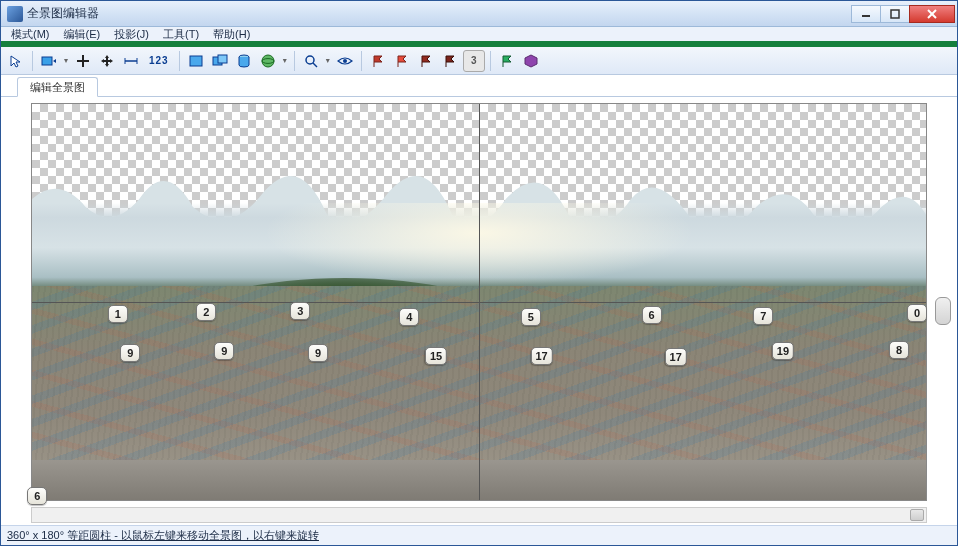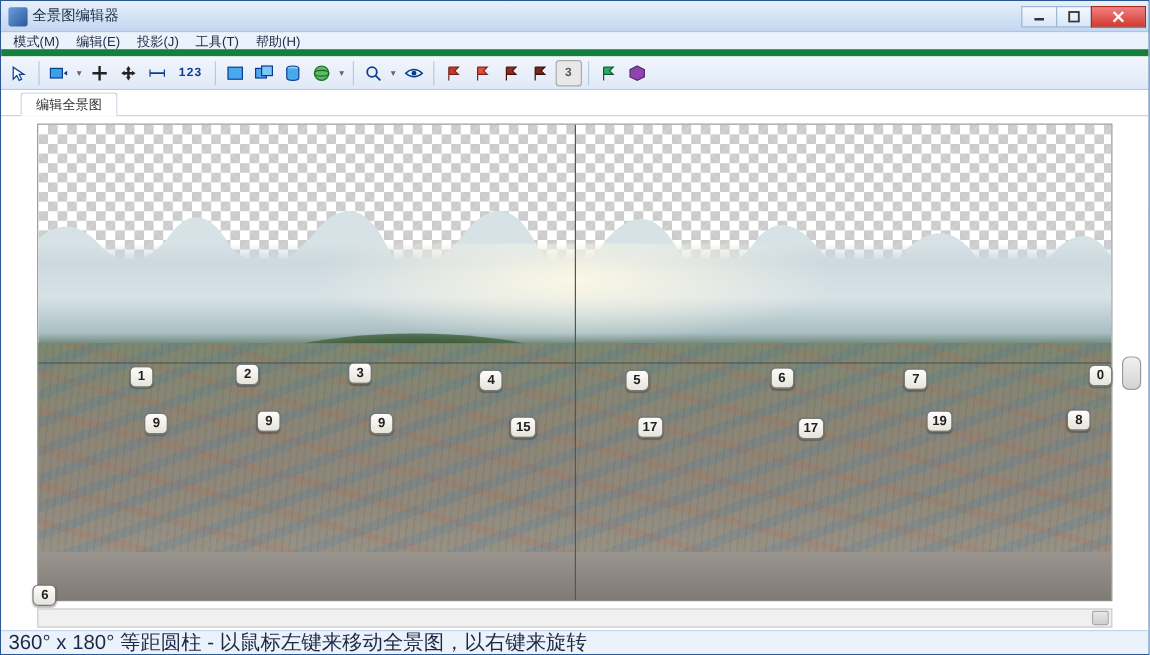--- a/index.html
+++ b/index.html
@@ -150,21 +150,21 @@
   .handle-right {
     position:absolute; right:6px; top:50%; transform:translateY(-50%);
     width:16px; height:28px;
     background:linear-gradient(180deg,#f0f0f0,#d4d4d4);
     border:1px solid #999; border-radius:6px;
   }
 
   
   .statusbar {
     height: 20px; background:#ecf2fb; border-top:1px solid #c5d4ea;
-    display:flex; align-items:center; padding:0 6px; color:#1a2a44; font-size:17px;
+    display:flex; align-items:center; padding:0 6px; color:#1a2a44; font-size:11px;text-decoration:underline;
   }
 </style>
 </head>
 <body>
 
 <div class="window">
 
   <div class="titlebar">
     <div class="app-icon"></div>
     <div class="title-text">全景图编辑器</div>

